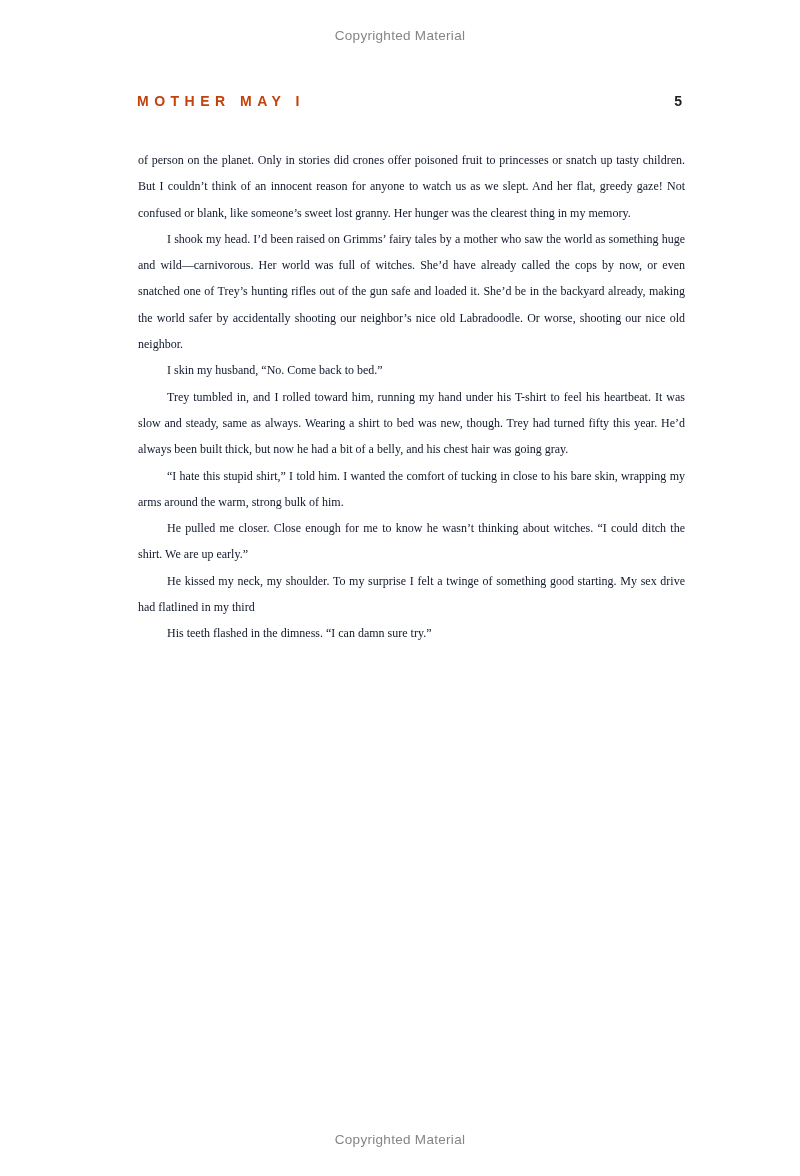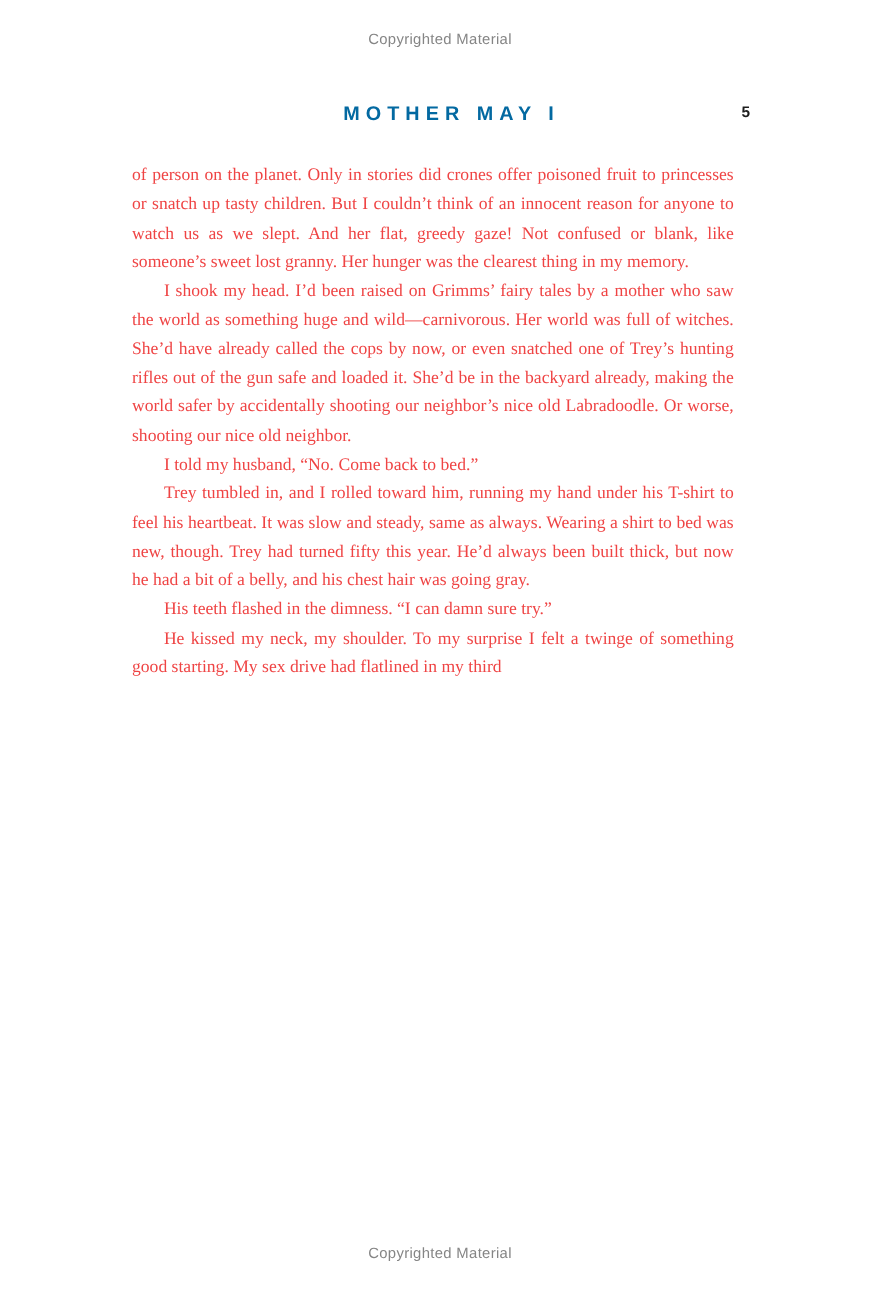--- a/index.html
+++ b/index.html
@@ -27,44 +27,44 @@
     .copyright.bottom { top: 1132px; }
     .running-head {
       position: absolute;
       top: 93px;
       left: 137px;
       width: 547px;
       height: 20px;
     }
     .book-title {
       width: 100%;
-      text-align: center;
+      text-align: left;
       font-family: "Liberation Sans", sans-serif;
-      font-size: 18px;
+      font-size: 14px;
       font-weight: bold;
       letter-spacing: 5.5px;
-      color: #0369a1;
+      color: #c2410c;
     }
     .page-number {
       position: absolute;
       right: 2px;
       top: 0;
       font-family: "Liberation Sans", sans-serif;
       font-size: 14px;
       font-weight: bold;
       color: #1d1d1d;
     }
     .body-text {
       position: absolute;
       top: 147px;
-      left: 120px;
+      left: 138px;
       width: 547px;
-      font-size: 16px;
+      font-size: 12px;
       line-height: 26.3px;
-      color: #ef4444;
+      color: #0f172a;
       text-align: justify;
     }
     .body-text p { margin: 0; }
     .body-text p.indent { text-indent: 29px; }
     .italic { font-style: italic; }
   </style>
 </head>
 <body>
 
 <div class="page">
@@ -72,21 +72,23 @@
   <div class="copyright top">Copyrighted Material</div>
 
   <div class="running-head">
     <div class="book-title">MOTHER MAY I</div>
     <div class="page-number">5</div>
   </div>
 
   <div class="body-text">
       <p><span>of person on the planet. Only in stories did crones offer poisoned fruit to princesses or snatch up tasty children. But I couldn’t think of an innocent reason for anyone to watch us as we slept. And her flat, greedy gaze! Not confused or blank, like someone’s sweet lost granny. Her hunger was the clearest thing in my memory.</span></p>
       <p class="indent"><span>I shook my head. I’d been raised on Grimms’ fairy tales by a mother who saw the world as something huge and wild—carnivorous. Her world was full of witches. She’d have already called the cops by now, or even snatched one of Trey’s hunting rifles out of the gun safe and loaded it. She’d be in the backyard already, making the world safer by accidentally shooting our neighbor’s nice old Labradoodle. Or worse, shooting our nice old neighbor.</span></p>
-      <p class="indent"><span>I told my husband, “No. Come back to bed.”</span></p>
+      <p class="indent"><span>I skin my husband, “No. Come back to bed.”</span></p>
       <p class="indent"><span>Trey tumbled in, and I rolled toward him, running my hand under his T-shirt to feel his heartbeat. It was slow and steady, same as always. Wearing a shirt to bed was new, though. Trey had turned fifty this year. He’d always been built thick, but now he had a bit of a belly, and his chest hair was going gray.</span></p>
+      <p class="indent"><span>“I hate this stupid shirt,” I told him. I wanted the comfort of tucking in close to his bare skin, wrapping my arms around the warm, strong bulk of him.</span></p>
+      <p class="indent"><span>He pulled me closer. Close enough for me to know he wasn’t thinking about witches. “I could ditch the shirt. We are up early.”</span></p>
+      <p class="indent"><span>He kissed my neck, my shoulder. To my surprise I felt a twinge of something good starting. My sex drive had flatlined in my third</span></p>
       <p class="indent"><span>His teeth flashed in the dimness. “I can damn sure try.”</span></p>
-      <p class="indent"><span>He kissed my neck, my shoulder. To my surprise I felt a twinge of something good starting. My sex drive had flatlined in my third</span></p>
     </div>
 
   <div class="copyright bottom">Copyrighted Material</div>
 
 </div>
 
 </body></html>

